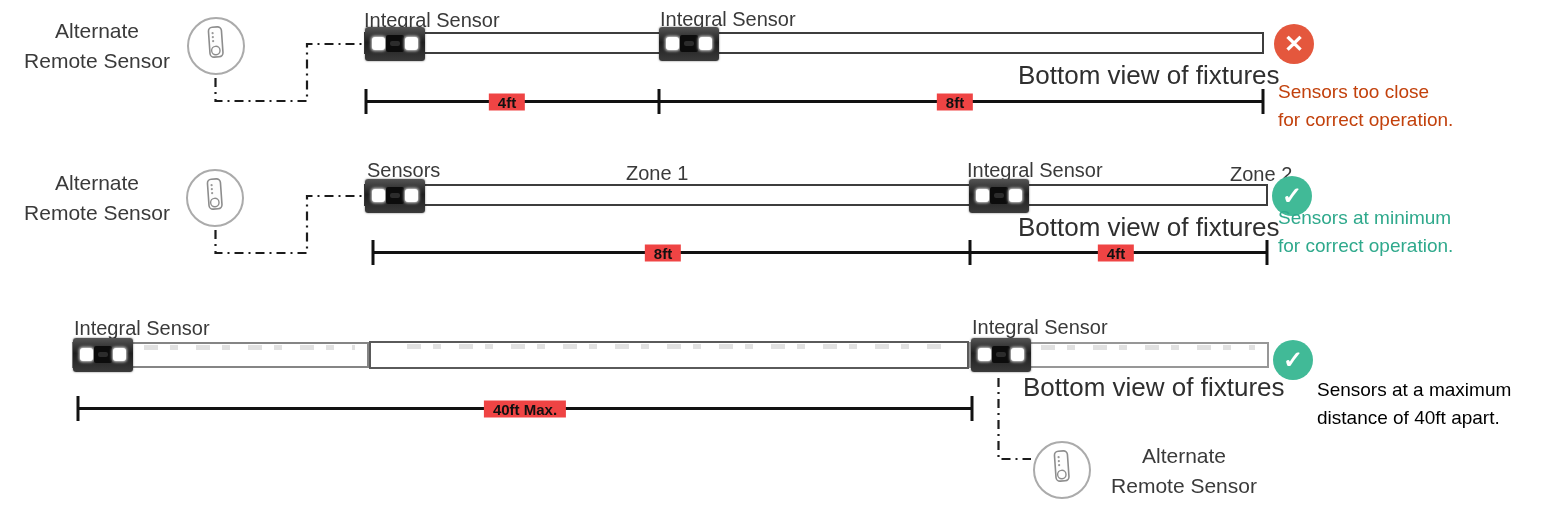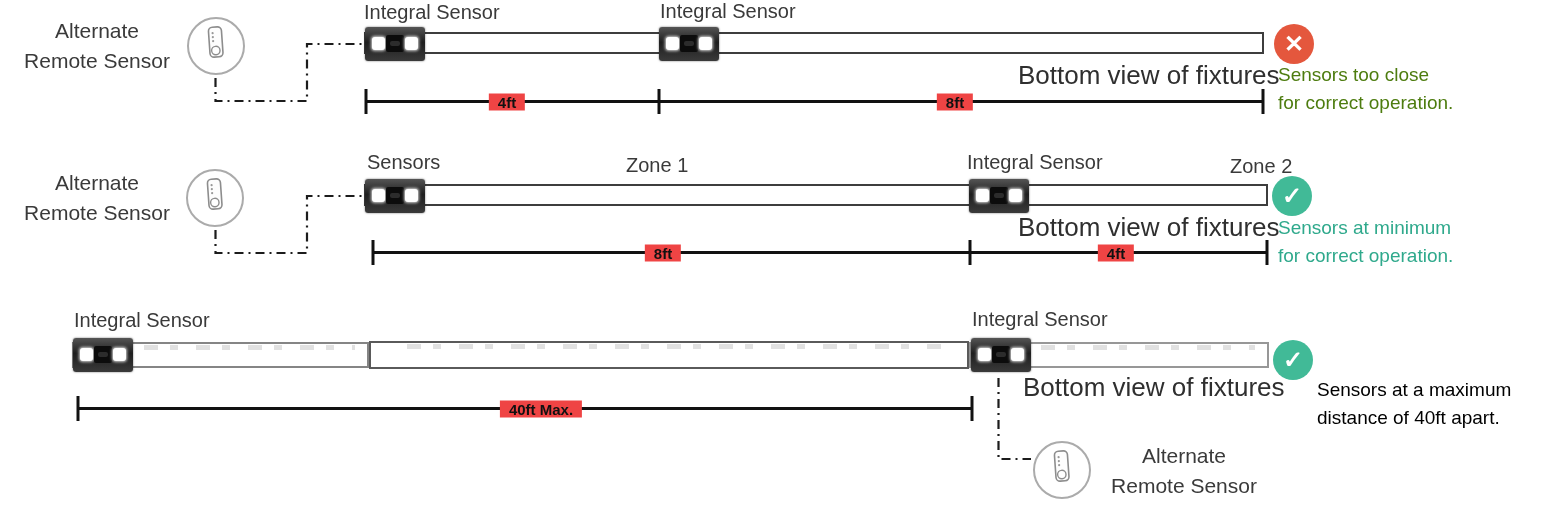--- a/index.html
+++ b/index.html
@@ -2,21 +2,21 @@
 <html><head>
 <meta charset="utf-8">
 <style>
   html,body{margin:0;padding:0;background:#fff;}
   #canvas{
     position:relative;width:1564px;height:511px;background:#ffffff;overflow:hidden;
     font-family:"Liberation Sans", sans-serif;color:#333;
   }
   .abs{position:absolute;}
   
-  .lbl{font-size:20px;color:#3a3a3a;white-space:nowrap;}
+  .lbl{font-size:20px;color:#3a3a3a;white-space:nowrap;margin-top:8px;}
   .alt-lbl{font-size:21px;line-height:30px;color:#3a3a3a;text-align:center;}
   .bottom-view{font-size:26px;color:#2f2f2f;text-align:right;white-space:nowrap;}
   
   .fixture{background:#fff;border:2px solid #3d3d3d;box-sizing:border-box;}
   .fixture.gray{border-color:#858585;}
   .fixture.gray2{border-color:#979797;}
   .faint-marks{position:absolute;left:6%;right:4%;top:1px;height:5px;opacity:.22;
     background:repeating-linear-gradient(90deg,#777 0 14px,transparent 14px 26px,#777 26px 34px,transparent 34px 52px);}
   
   .sensor{width:60px;height:34px;border-radius:3px;
@@ -98,21 +98,21 @@
     </div>
 
   <div class="abs bottom-view" style="left:1018px;top:60px;width:245px;">Bottom view of fixtures</div>
 
   <span class="abs dim" style="left:507px;top:102px;">4ft</span>
   <span class="abs dim" style="left:955px;top:102px;">8ft</span>
 
   <div class="abs status-icon" style="left:1274px;top:24px;background:#e4573d;">
     <span>✕</span>
   </div>
-  <div class="abs status-text" style="left:1278px;top:61px;color:#4d7c0f;">
+  <div class="abs status-text" style="left:1278px;top:78px;color:#c2410c;">
     <div>Sensors too close</div>
     <div>for correct operation.</div>
   </div>
 
   <div class="abs alt-lbl" style="left:8px;top:168px;width:178px;">
     <div>Alternate</div>
     <div>Remote Sensor</div>
   </div>
 
   <div class="abs remote-circle" style="left:186px;top:169px;">
@@ -145,21 +145,21 @@
     </div>
 
   <div class="abs bottom-view" style="left:1018px;top:212px;width:245px;">Bottom view of fixtures</div>
 
   <span class="abs dim" style="left:663px;top:253px;">8ft</span>
   <span class="abs dim" style="left:1116px;top:253px;">4ft</span>
 
   <div class="abs status-icon" style="left:1272px;top:176px;background:#41ba97;">
     <span>✓</span>
   </div>
-  <div class="abs status-text" style="left:1278px;top:214px;color:#2fa98c;">
+  <div class="abs status-text" style="left:1278px;top:204px;color:#2fa98c;">
     <div>Sensors at minimum</div>
     <div>for correct operation.</div>
   </div>
 
   <div class="abs lbl" style="left:74px;top:309px;">Integral Sensor</div>
   <div class="abs lbl" style="left:972px;top:308px;">Integral Sensor</div>
 
   <div class="abs fixture gray" style="left:72px;top:342px;width:297px;height:26px;">
     <div class="faint-marks"></div>
   </div>
@@ -175,21 +175,21 @@
       <span class="cr"></span>
     </div>
   <div class="abs sensor" style="left:971px;top:338px;">
       <span class="cl"></span>
       <span class="cm"></span>
       <span class="cr"></span>
     </div>
 
   <div class="abs bottom-view" style="left:1023px;top:372px;width:245px;">Bottom view of fixtures</div>
 
-  <span class="abs dim" style="left:541px;top:409px;">40ft Max.</span>
+  <span class="abs dim" style="left:525px;top:409px;">40ft Max.</span>
 
   <div class="abs status-icon" style="left:1273px;top:340px;background:#41ba97;">
     <span>✓</span>
   </div>
   <div class="abs status-text" style="left:1278px;top:376px;color:#000000;margin-left:39px;">
     <div>Sensors at a maximum</div>
     <div>distance of 40ft apart.</div>
   </div>
 
   <div class="abs remote-circle" style="left:1033px;top:441px;">

